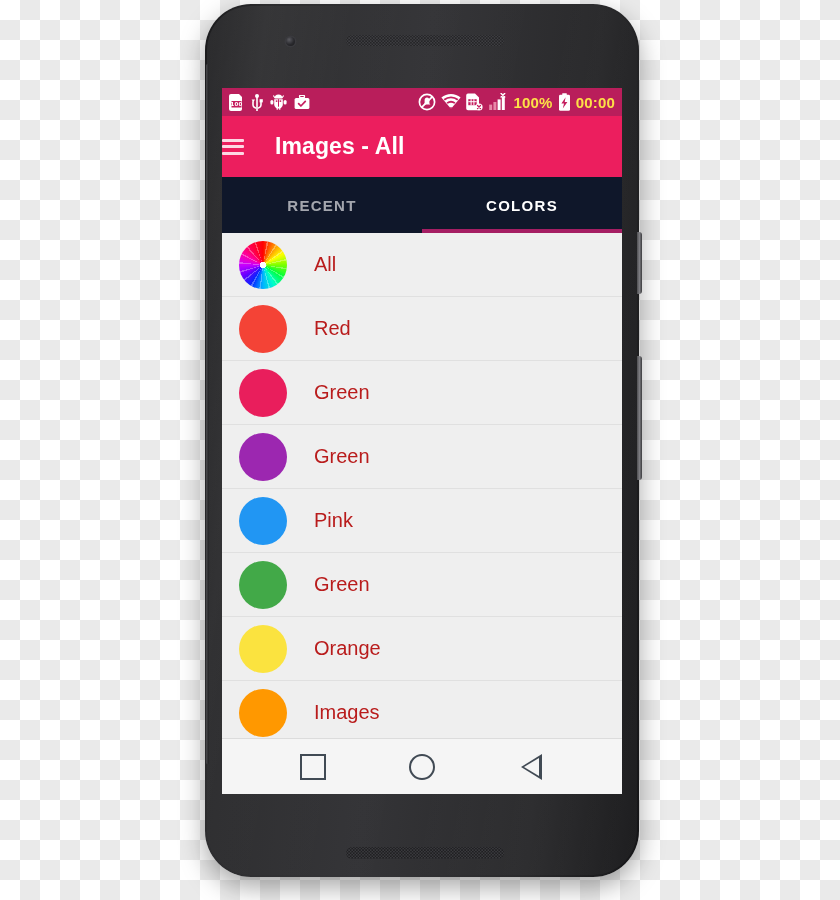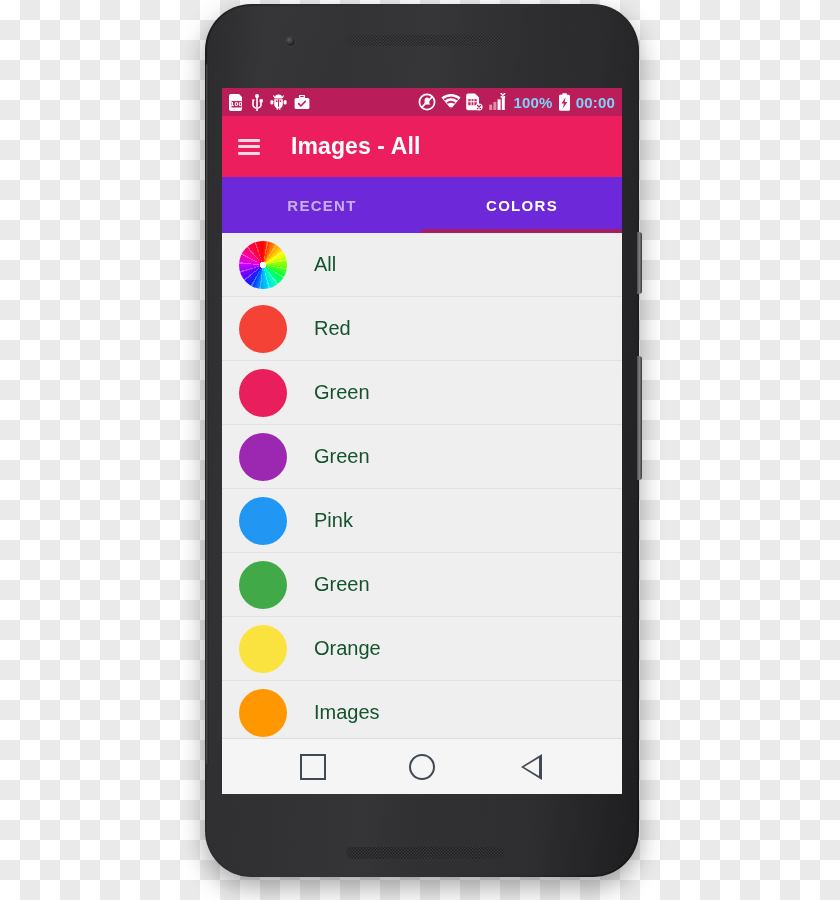--- a/index.html
+++ b/index.html
@@ -119,36 +119,35 @@
     background: #efefef;
   }
 
   
   .status-bar {
     height: 28px;
     background: #b91e5b;
     display: flex;
     align-items: center;
     padding: 0 7px;
-    color: #7dd3fc;
+    color: #fde047;
     font-size: 15px;
     font-weight: bold;
     letter-spacing: 0.2px;
   }
   .status-left { display: flex; align-items: center; gap: 7px; }
   .status-right { margin-left: auto; display: flex; align-items: center; gap: 5px; }
   .sicon { display: block; }
 
   
   .toolbar {
     height: 61px;
     background: #ec1e5e;
     display: flex;
     align-items: center;
-    padding-left: 16px;
   }
   .hamburger {
     width: 22px;
     height: 16px;
     display: flex;
     flex-direction: column;
     justify-content: space-between;
     cursor: pointer;
   }
   .hamburger span {
@@ -162,21 +161,21 @@
     margin-left: 31px;
     color: #ffffff;
     font-size: 23px;
     font-weight: bold;
     letter-spacing: 0.1px;
   }
 
   
   .tabs {
     height: 56px;
-    background: #6d28d9;
+    background: #0f172a;
     display: flex;
     position: relative;
   }
   .tab {
     flex: 1 1 50%;
     display: flex;
     align-items: center;
     justify-content: center;
     font-size: 15px;
     font-weight: bold;
@@ -233,21 +232,21 @@
       repeating-conic-gradient(from 0deg,
         rgba(255,255,255,0.0) 0deg 9deg,
         rgba(255,255,255,0.55) 9deg 13deg,
         rgba(255,255,255,0.0) 13deg 22deg);
     mix-blend-mode: screen;
     opacity: 0.55;
   }
   .row-label {
     margin-left: 27px;
     font-size: 20px;
-    color: #14532d;
+    color: #b91c1c;
   }
 
   
   .navbar {
     height: 56px;
     background: #f5f5f5;
     border-top: 1px solid #dcdcdc;
     display: flex;
     align-items: center;
     justify-content: space-around;

